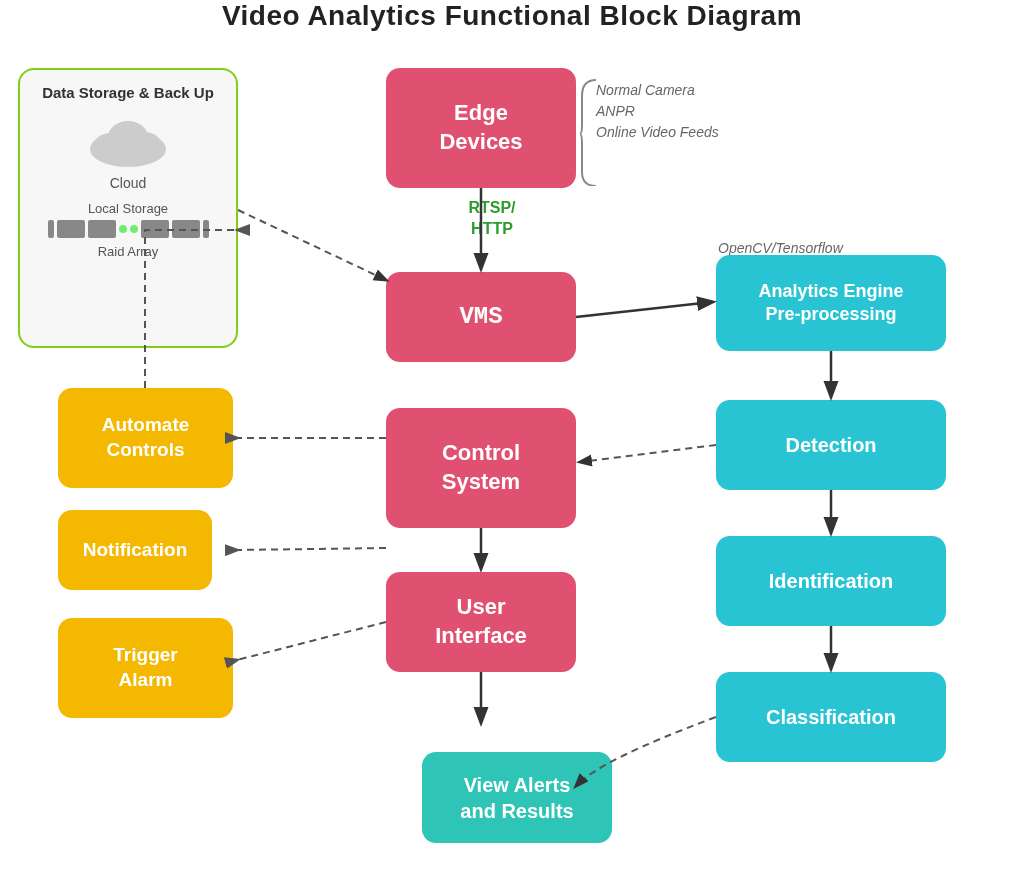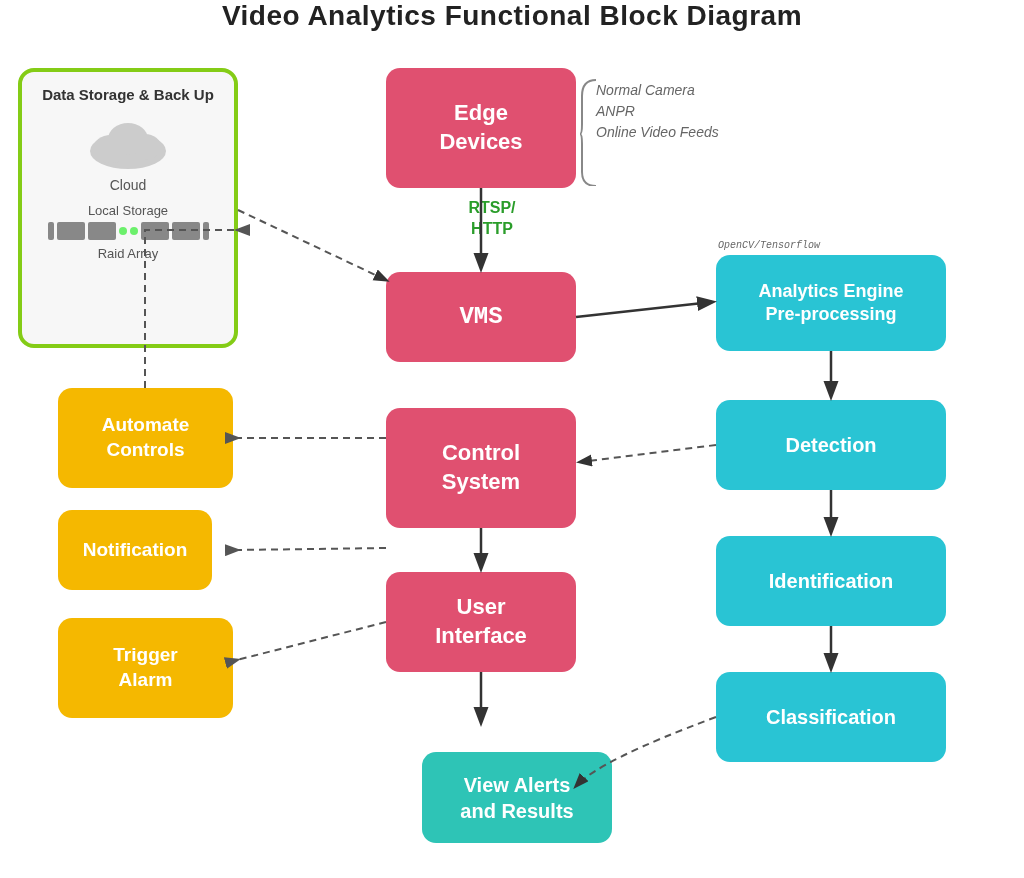--- a/index.html
+++ b/index.html
@@ -44,21 +44,21 @@
     .block-orange { background: #f5b800; color: #fff; }
     .block-teal { background: #2ec4b6; }
 
     
     .storage-box {
       position: absolute;
       left: 18px;
       top: 68px;
       width: 220px;
       height: 280px;
-      border: 4px solid #84cc16;
+      border: 2px solid #84cc16;
       border-radius: 16px;
       background: #f7f7f7;
       display: flex;
       flex-direction: column;
       align-items: center;
       padding: 14px 10px 10px 10px;
     }
     .storage-title {
       font-size: 15px;
       font-weight: 600;
@@ -173,21 +173,21 @@
   </svg>
 
   <div class="annotation-green" style="left:452px;top:198px;width:80px;">
     RTSP/<br>HTTP
   </div>
 
   <div class="block block-pink" style="left:386px;top:272px;width:190px;height:90px;font-size:24px;font-family:Liberation Mono, monospace;">
     VMS
   </div>
 
-  <div class="annotation" style="left:718px;top:238px;font-size:10px;color:#666;font-family:Liberation Mono, monospace;">
+  <div class="annotation" style="left:718px;top:238px;font-size:14px;color:#666;">
     OpenCV/Tensorflow
   </div>
 
   <div class="block block-cyan" style="left:716px;top:255px;width:230px;height:96px;font-size:18px;">
     Analytics Engine<br>Pre-processing
   </div>
 
   <div class="block block-cyan" style="left:716px;top:400px;width:230px;height:90px;font-size:20px;">
     Detection
   </div>

